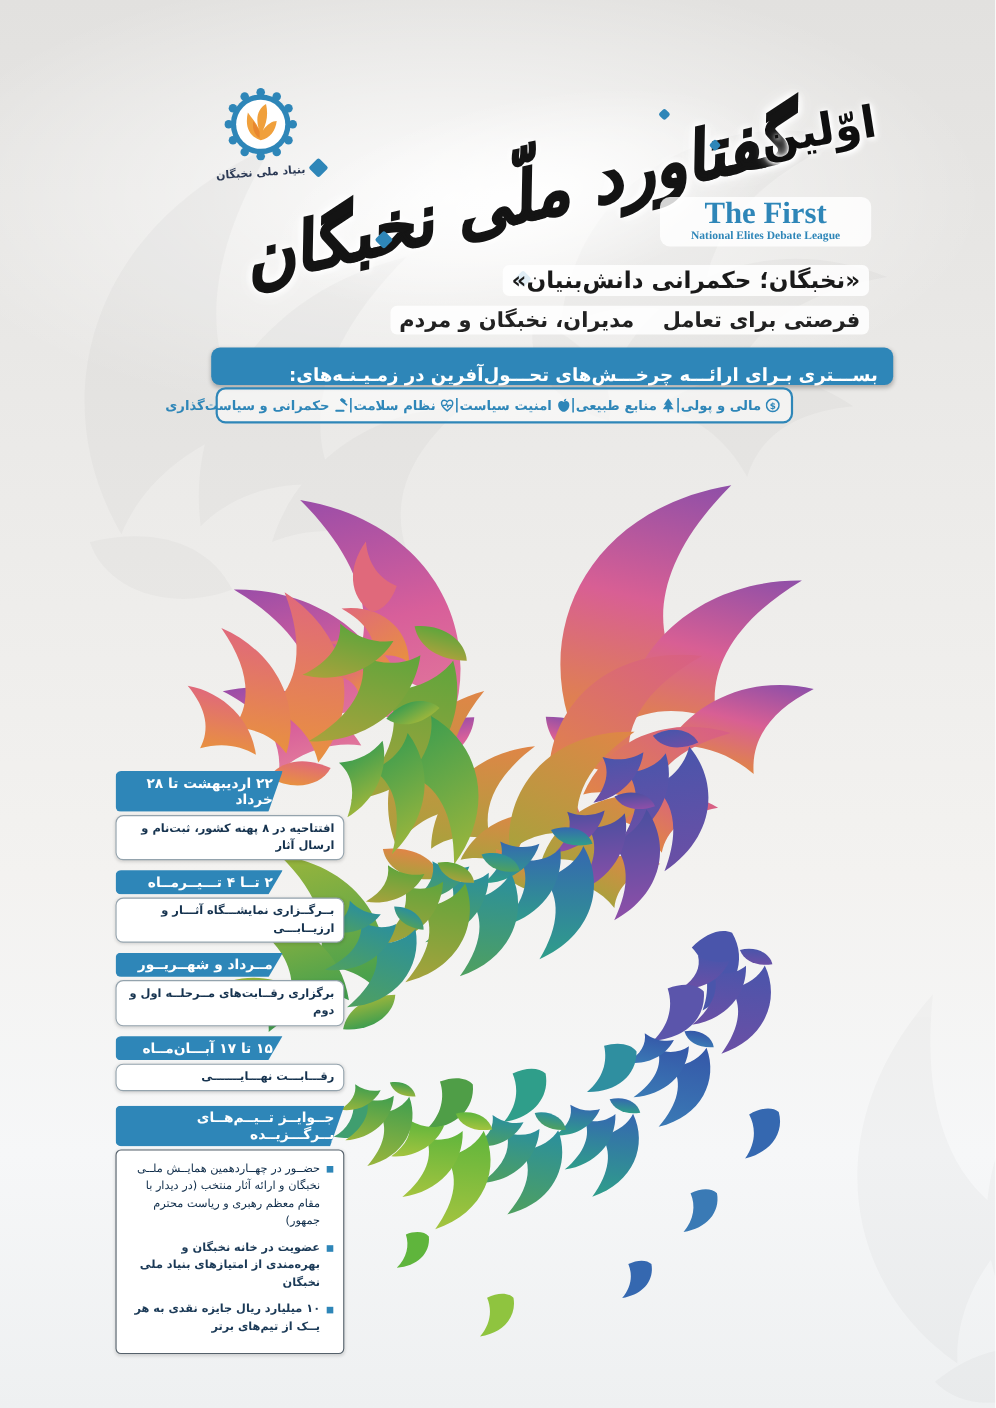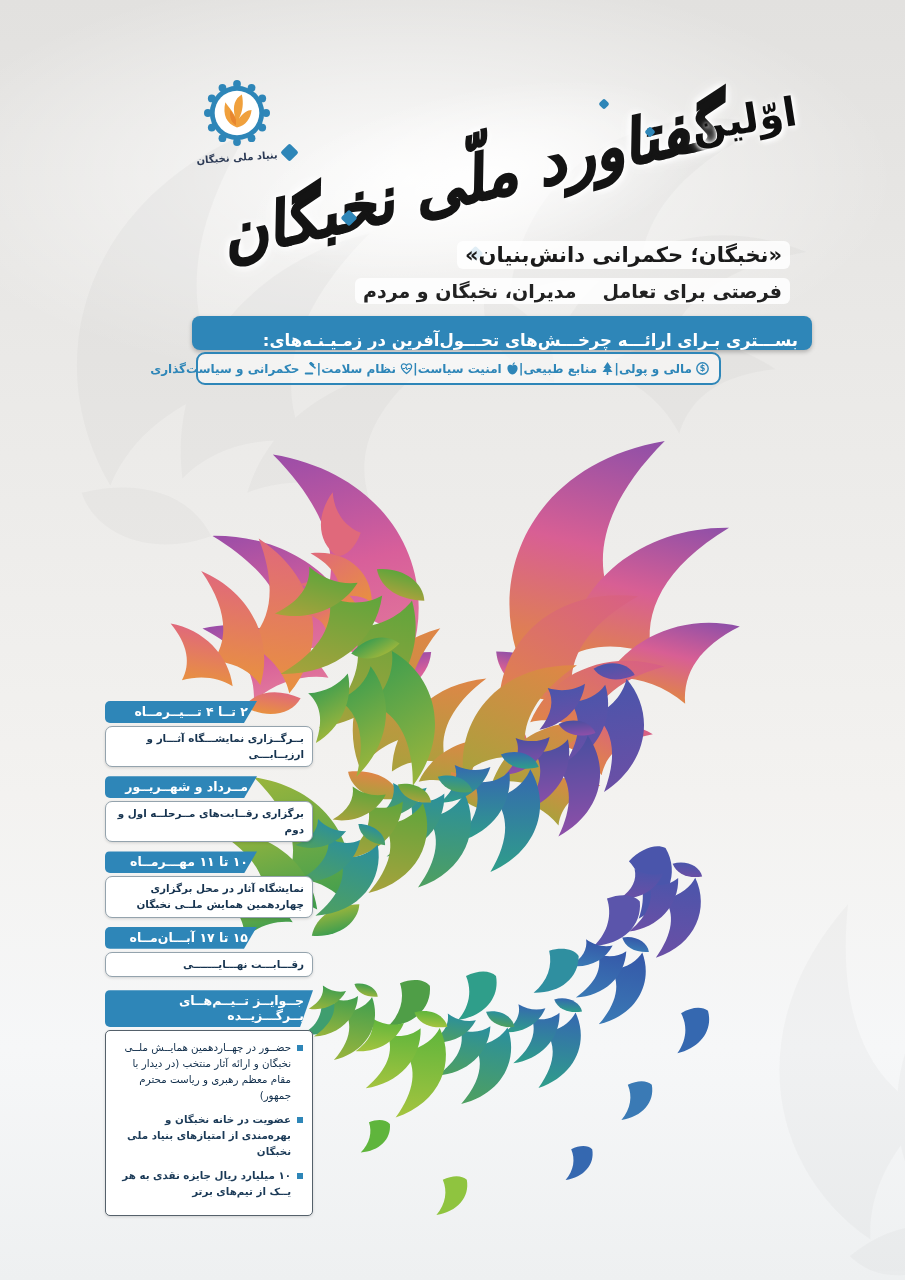--- a/index.html
+++ b/index.html
@@ -219,20 +219,24 @@
 
   <div class="callig">گفتاورد ملّی نخبگان</div>
   <div class="ordinal">اوّلین</div>
 
   <div class="dia" style="left:283px;top:146px;width:13px;height:13px;"></div>
   <div class="dia" style="left:343px;top:212px;width:12px;height:12px;"></div>
   <div class="dia" style="left:470px;top:248px;width:11px;height:11px;"></div>
   <div class="dia" style="left:600px;top:100px;width:8px;height:8px;"></div>
   <div class="dia" style="left:646px;top:128px;width:8px;height:8px;"></div>
 
+  <div class="efirst">
+    <div class="efirst-main">The First</div>
+    <div class="efirst-sub">National Elites Debate League</div>
+  </div>
 
   <div class="slogan">«نخبگان؛ حکمرانی دانش‌بنیان»</div>
 
   <div class="subline">
     <span class="n">فرصتی برای تعامل</span>
     <span class="b">مدیران، نخبگان و مردم</span>
   </div>
 
   <div class="bar">
     <span>بســـتری بـرای ارائـــه چرخـــش‌های تحـــول‌آفرین در زمـیـنـه‌های:</span>
@@ -276,30 +280,30 @@
           <rect x="5.6" y="3.4" width="6.8" height="1.6" rx="0.5" transform="rotate(40 9 4.2)"></rect>
           <rect x="0.8" y="10.6" width="8.4" height="1.8" rx="0.7"></rect>
         </svg>
       <span>حکمرانی و سیاست‌گذاری</span>
     </span>
   </div>
 
   <aside class="col">
 
     <div class="titem">
+      <div class="badge">۲۲ اردیبهشت تا ۲۸ خرداد</div>
+      <div class="tbody">افتتاحیه در ۸ پهنه کشور، ثبت‌نام و ارسال آثار</div>
+    </div>
+    <div class="titem">
       <div class="badge">۲ تــا ۴ تـــیــرمــاه</div>
       <div class="tbody">بــرگــزاری نمایشـــگاه آثـــار و ارزیــابـــی</div>
     </div>
     <div class="titem">
       <div class="badge">مــرداد و شهــریــور</div>
       <div class="tbody">برگزاری رقــابت‌های مــرحلــه اول و دوم</div>
-    </div>
-    <div class="titem">
-      <div class="badge">۱۰ تا ۱۱ مهـــرمــاه</div>
-      <div class="tbody">نمایشگاه آثار در محل برگزاری چهاردهمین همایش ملــی نخبگان</div>
     </div>
     <div class="titem">
       <div class="badge">۱۵ تا ۱۷ آبـــان‌مــاه</div>
       <div class="tbody">رقـــابـــت نهـــایـــــــی</div>
     </div>
 
     <div class="prizes">
       <div class="badge wide">جــوایــز تــیــم‌هــای بــرگـــزیــده</div>
       <div class="pbox">
         <div class="pit lead">

